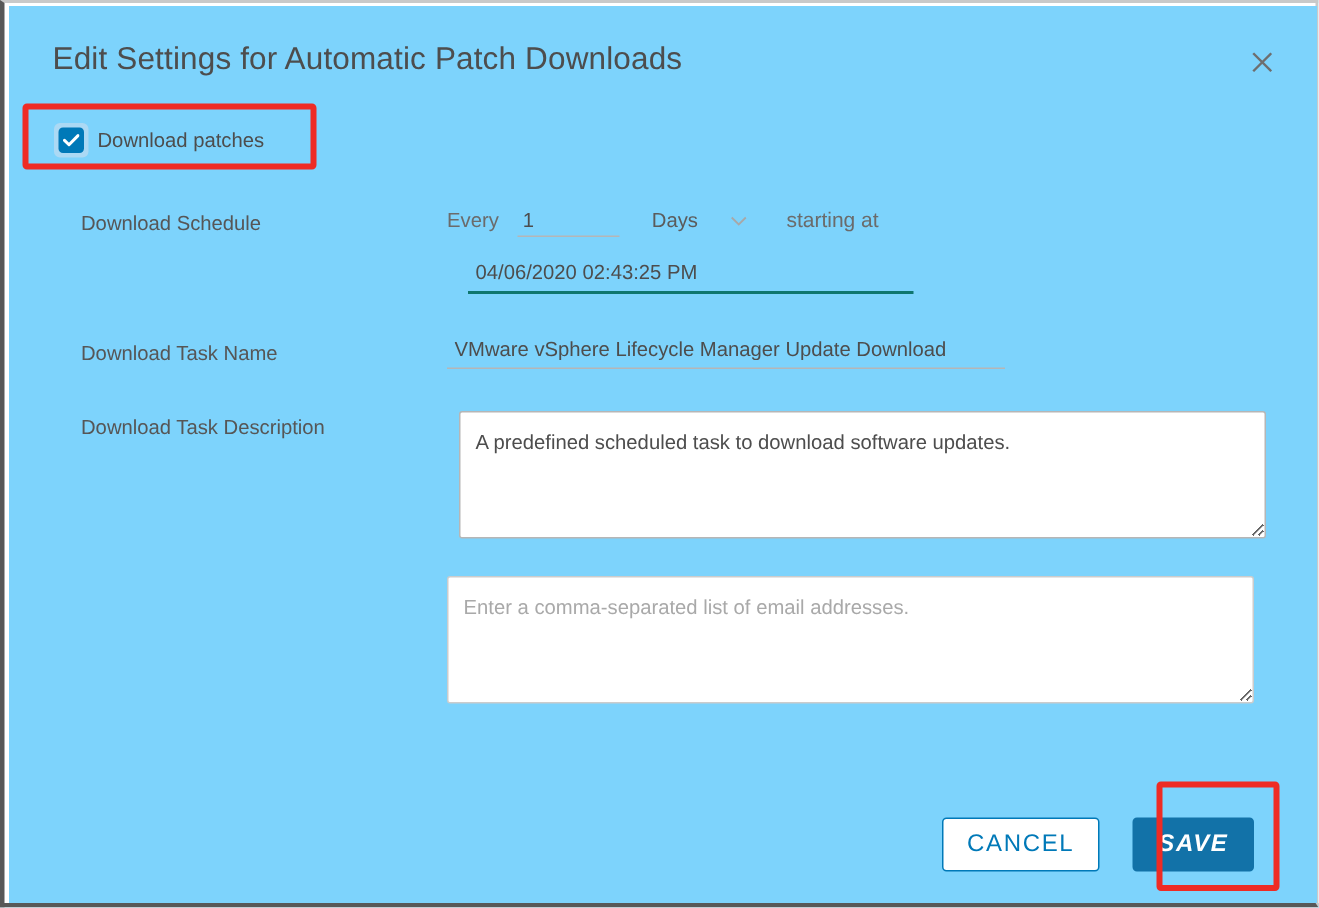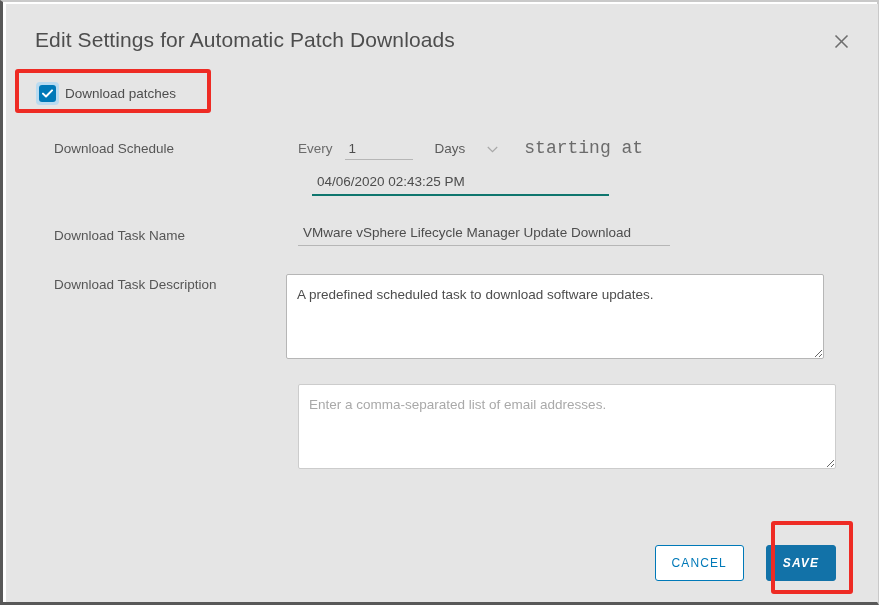--- a/index.html
+++ b/index.html
@@ -39,21 +39,21 @@
     background: #1b2a41;
   }
 
   
   #modal {
     position: absolute;
     left: 3px;
     top: 2px;
     width: 872px;
     height: 598px;
-    background: #e5e5e5;
+    background: #7dd3fc;
     box-sizing: border-box;
   }
 
   
   #modal-header {
     position: absolute;
     left: 0; top: 0;
     width: 872px;
     height: 68px;
   }
@@ -181,23 +181,22 @@
   #period-select-value {
     font-size: 13.5px;
     color: #5b5b5b;
   }
   #period-chevron {
     margin-left: 22px;
     display: block;
   }
   #starting-at-text {
     margin-left: 26px;
-    font-size: 18px;
+    font-size: 14px;
     color: #6b6b6b;
-    font-family: Liberation Mono, monospace;
   }
   #start-datetime-input {
     position: absolute;
     left: 306px;
     top: 36px;
     width: 290px;
     border: none;
     border-bottom: 2px solid #0f766e;
     outline: none;
     font-family: "Liberation Sans", sans-serif;
@@ -221,21 +220,21 @@
     font-size: 13.5px;
     color: #4d4d4d;
     padding: 0 2px 5px 5px;
     background: transparent;
   }
 
   
   #row-desc { top: 270px; height: 90px; }
   #task-desc-textarea {
     position: absolute;
-    left: 280px;
+    left: 300px;
     top: 0;
     width: 538px;
     height: 85px;
     box-sizing: border-box;
     border: 1px solid #b6b6b6;
     border-radius: 2px;
     outline: none;
     resize: both;
     font-family: "Liberation Sans", sans-serif;
     font-size: 13.5px;
@@ -276,21 +275,21 @@
     width: 872px;
     height: 78px;
     display: flex;
     align-items: center;
     justify-content: flex-end;
     padding-right: 42px;
     box-sizing: border-box;
   }
   .btn {
     font-family: "Liberation Sans", sans-serif;
-    font-size: 12px;
+    font-size: 16px;
     letter-spacing: 1.1px;
     border-radius: 3px;
     cursor: pointer;
     height: 36px;
     box-sizing: border-box;
     display: inline-flex;
     align-items: center;
     justify-content: center;
   }
   #cancel-button {

